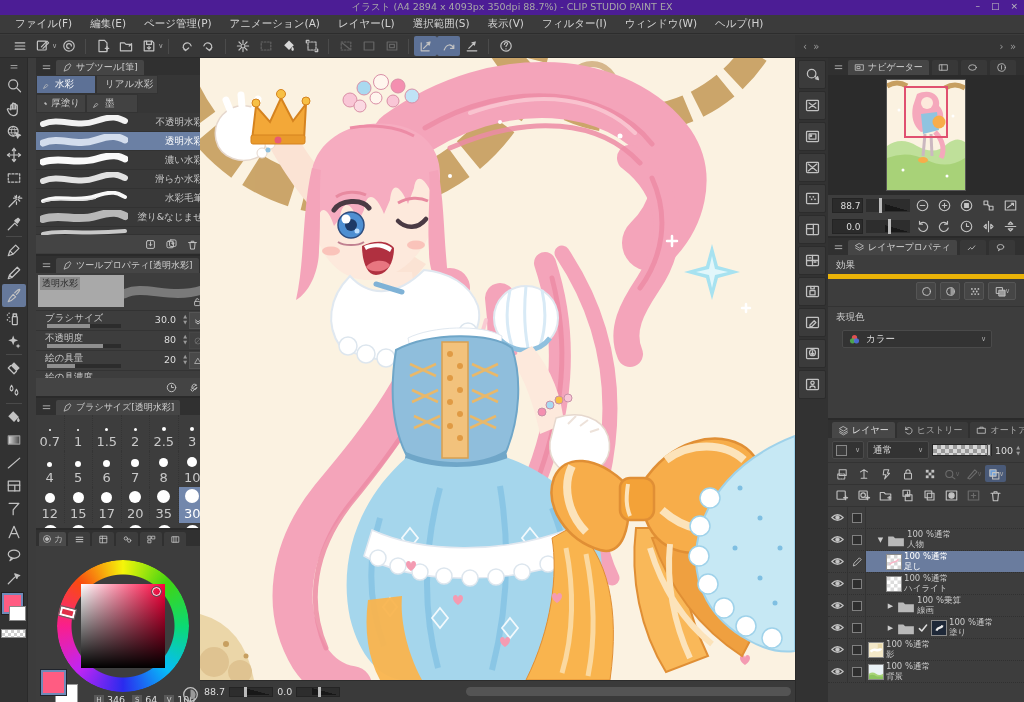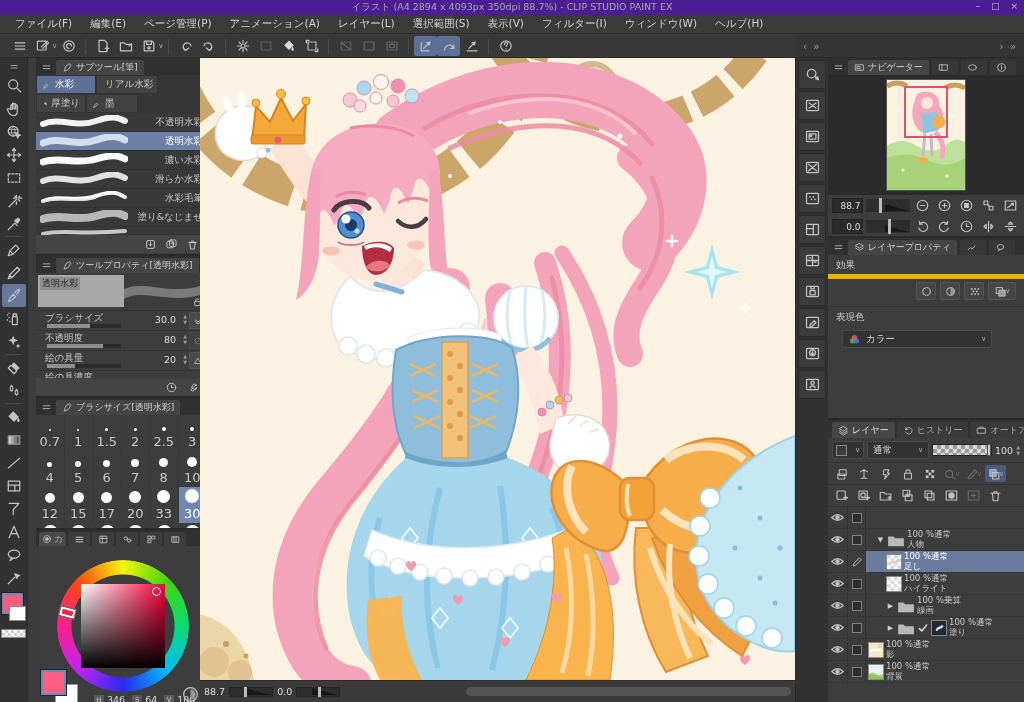--- a/index.html
+++ b/index.html
@@ -688,21 +688,21 @@
         <div class="bscell">
             <span class="bsdot" style="width:11px;height:11px"></span>
             <span class="bsnum">17</span>
           </div>
         <div class="bscell">
             <span class="bsdot" style="width:12px;height:12px"></span>
             <span class="bsnum">20</span>
           </div>
         <div class="bscell">
             <span class="bsdot" style="width:13px;height:13px"></span>
-            <span class="bsnum">33</span>
+            <span class="bsnum">35</span>
           </div>
         <div class="bscell sel">
             <span class="bsdot" style="width:14px;height:14px"></span>
             <span class="bsnum">30</span>
           </div>
       </div>
       <div class="bsclip">
           <div></div>
           <div></div>
           <div></div>

